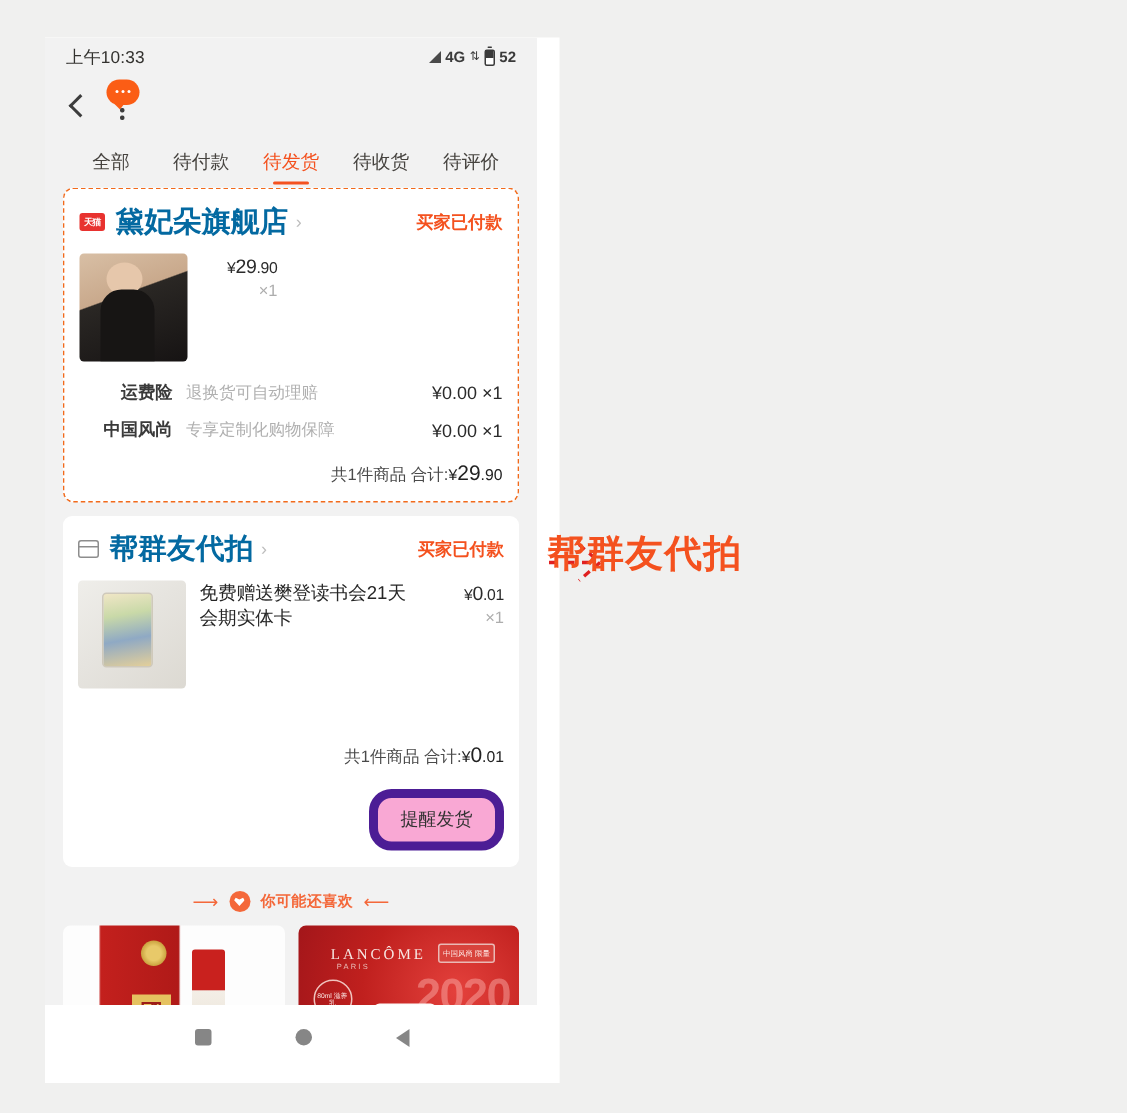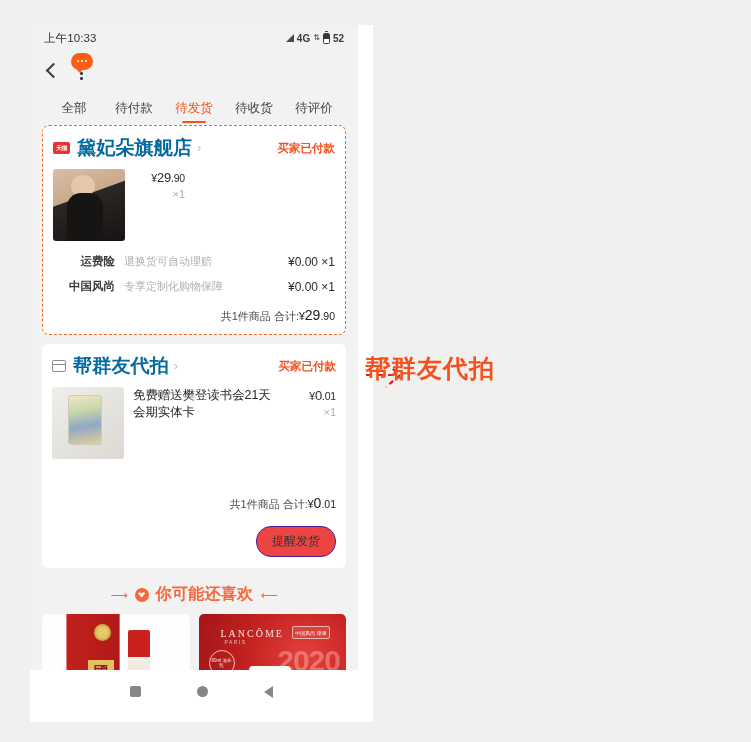--- a/index.html
+++ b/index.html
@@ -145,34 +145,34 @@
   .svc-name { width: 62px; text-align: right; font-size: 11.5px; color:#3a3a3a; font-weight:700; flex:none; }
   .svc-desc { font-size: 11px; color:#b0b0b0; margin-left: 9px; flex: 1; }
   .svc-price { font-size: 12px; color:#2b2b2b;margin-left:14px; }
 
   .total-row { text-align: right; padding: 8px 10px 10px 10px; font-size: 11px; color:#4a4a4a; }
   .total-row .tot-amt { font-size: 14px; color:#222; }
   .total-row .tot-amt small { font-size: 10.5px; }
 
   .btn-row { display:flex; justify-content:flex-end; padding: 4px 10px 11px 10px; }
   .btn-remind {
-    border: 1px solid #4c1d95; border-radius: 15px; padding: 6px 15px;
-    font-size: 12px; color:#333; background:#ef4444; cursor:pointer;
+    border: 6px solid #4c1d95; border-radius: 15px; padding: 6px 15px;
+    font-size: 12px; color:#333; background:#f9a8d4; cursor:pointer;
   }
 
   
   .rec-head { display:flex; align-items:center; justify-content:center; gap:7px; padding: 7px 0 9px 0; }
   .rec-arrow { color:#f4683a; font-size: 12px; }
   .rec-heart { width: 14px; height: 14px; border-radius:50%; background:#f4683a; position:relative; }
   .rec-heart:before {
     content:""; position:absolute; left:3.5px; top:4px; width:7px; height:6px;
     background:#fff;
     clip-path: polygon(50% 100%, 0 35%, 15% 8%, 50% 28%, 85% 8%, 100% 35%);
   }
-  .rec-title { font-size: 16px; color:#f4683a; font-weight:700; letter-spacing:.3px; }
+  .rec-title { font-size: 10px; color:#f4683a; font-weight:700; letter-spacing:.3px; }
 
   .rec-grid { display:flex; gap: 9px; }
   .rec-card { flex:1; background:#fff; border-radius: 5px; height: 80px; overflow:hidden; position:relative; }
   .rec-liquor { background: linear-gradient(90deg,#fdfdfd 0%,#fdfdfd 16%,#c3201d 17%,#b01a18 52%,#fdfdfd 53%,#fdfdfd 100%); }
   .rec-liquor .seal { position:absolute; left: 52px; top: 10px; width: 17px; height: 17px; border-radius:50%;
      background: radial-gradient(#e8c969 40%, #caa23f 70%); }
   .rec-liquor .glyph { position:absolute; left: 46px; top: 46px; width: 26px; height: 24px;
      background:#e5c260; color:#9c1b18; font-size: 15px; font-weight:700; display:flex;
      align-items:center; justify-content:center; }
   .rec-liquor .bottle { position:absolute; left: 86px; top: 16px; width: 22px; height: 64px;

